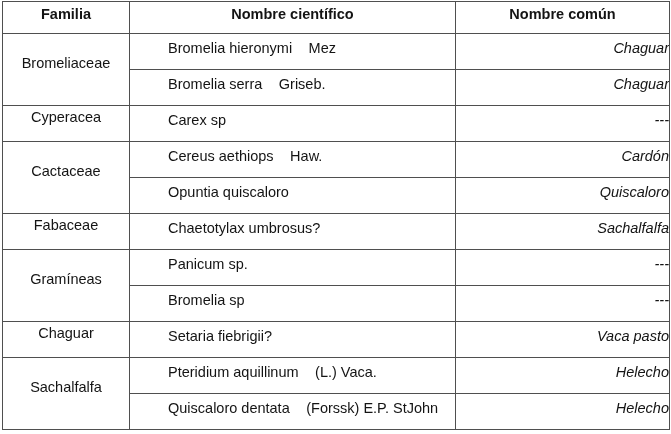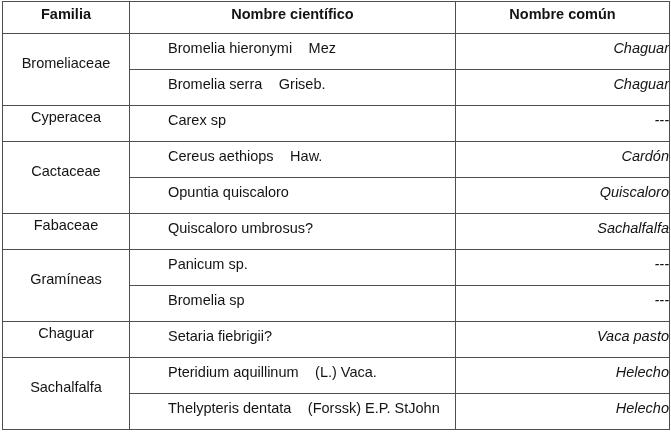--- a/index.html
+++ b/index.html
@@ -92,21 +92,21 @@
       <td class="familia" rowspan="2">Cactaceae</td>
       <td class="sci"><span class="it">Cereus aethiops</span><span class="rm">Haw.</span></td>
       <td class="comun">Cardón</td>
     </tr>
     <tr>
       <td class="sci"><span class="it">Opuntia quiscaloro</span><span class="rm"></span></td>
       <td class="comun">Quiscaloro</td>
     </tr>
     <tr>
       <td class="familia">Fabaceae</td>
-      <td class="sci"><span class="it">Quiscaloro umbrosus?</span><span class="rm"></span></td>
+      <td class="sci"><span class="it">Chaetotylax umbrosus?</span><span class="rm"></span></td>
       <td class="comun">Sachalfalfa</td>
     </tr>
     <tr>
       <td class="familia" rowspan="2">Gramíneas</td>
       <td class="sci"><span class="it">Panicum sp.</span><span class="rm"></span></td>
       <td class="comun">---</td>
     </tr>
     <tr>
       <td class="sci"><span class="it">Bromelia sp</span><span class="rm"></span></td>
       <td class="comun">---</td>
@@ -115,17 +115,17 @@
       <td class="familia">Chaguar</td>
       <td class="sci"><span class="it">Setaria fiebrigii?</span><span class="rm"></span></td>
       <td class="comun">Vaca pasto</td>
     </tr>
     <tr>
       <td class="familia" rowspan="2">Sachalfalfa</td>
       <td class="sci"><span class="it">Pteridium aquillinum</span><span class="rm">(L.) Vaca.</span></td>
       <td class="comun">Helecho</td>
     </tr>
     <tr>
-      <td class="sci"><span class="it">Thelypteris dentata</span><span class="rm">(Forssk) E.P. StJohn</span></td>
+      <td class="sci"><span class="it">Quiscaloro dentata</span><span class="rm">(Forssk) E.P. StJohn</span></td>
       <td class="comun">Helecho</td>
     </tr>
   </tbody>
 </table>
 
 </body></html>

